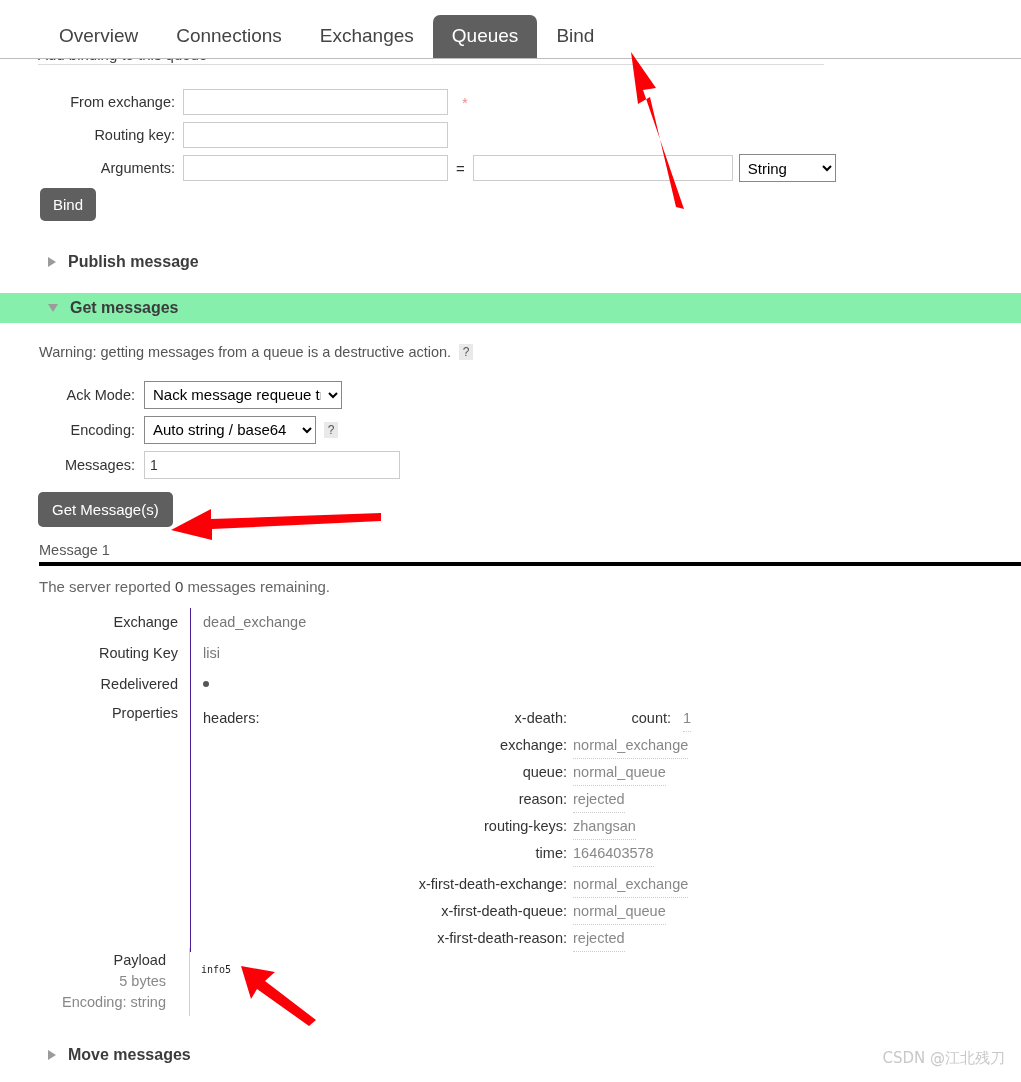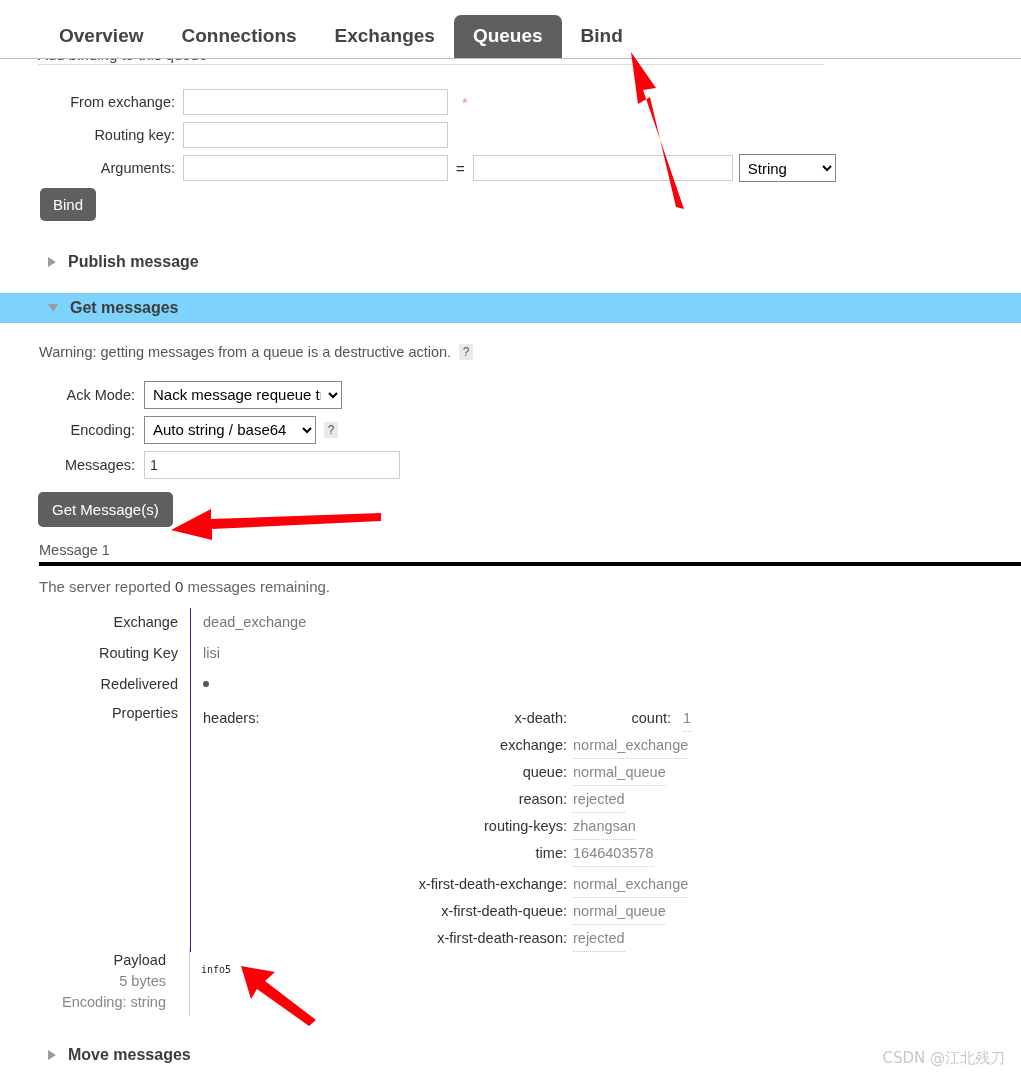--- a/index.html
+++ b/index.html
@@ -48,21 +48,21 @@
   #navlist {
     position: absolute;
     left: 40px;
     bottom: 0;
     display: flex;
     align-items: flex-end;
     height: 44px;
   }
   .navitem {
     font-size: 19px;
-    font-weight: bold;
+    font-weight: normal;
     color: #444444;
     padding: 10px 19px 11px 19px;
     line-height: 22px;
     cursor: pointer;
     white-space: nowrap;
   }
   .navitem.active {
     background: #605f5f;
     color: #ffffff;
     border-radius: 7px 7px 0 0;
@@ -162,21 +162,21 @@
     border-top: 8px solid #9b9b9b;
     border-left: 5.5px solid transparent;
     border-right: 5.5px solid transparent;
   }
   .section-head .stitle {
     font-size: 16px;
     font-weight: bold;
     color: #3c3c3c;
   }
   #publish-head { top: 248px; }
-  #getmsg-head  { top: 293px; background: #7dd3fc; height: 30px; }
+  #getmsg-head  { top: 293px; background: #86efac; height: 30px; }
   #move-head    { top: 1041px; }
 
   
   #warning-line {
     position: absolute;
     left: 39px;
     top: 344px;
     font-size: 14.5px;
     color: #555;
     display: flex;

